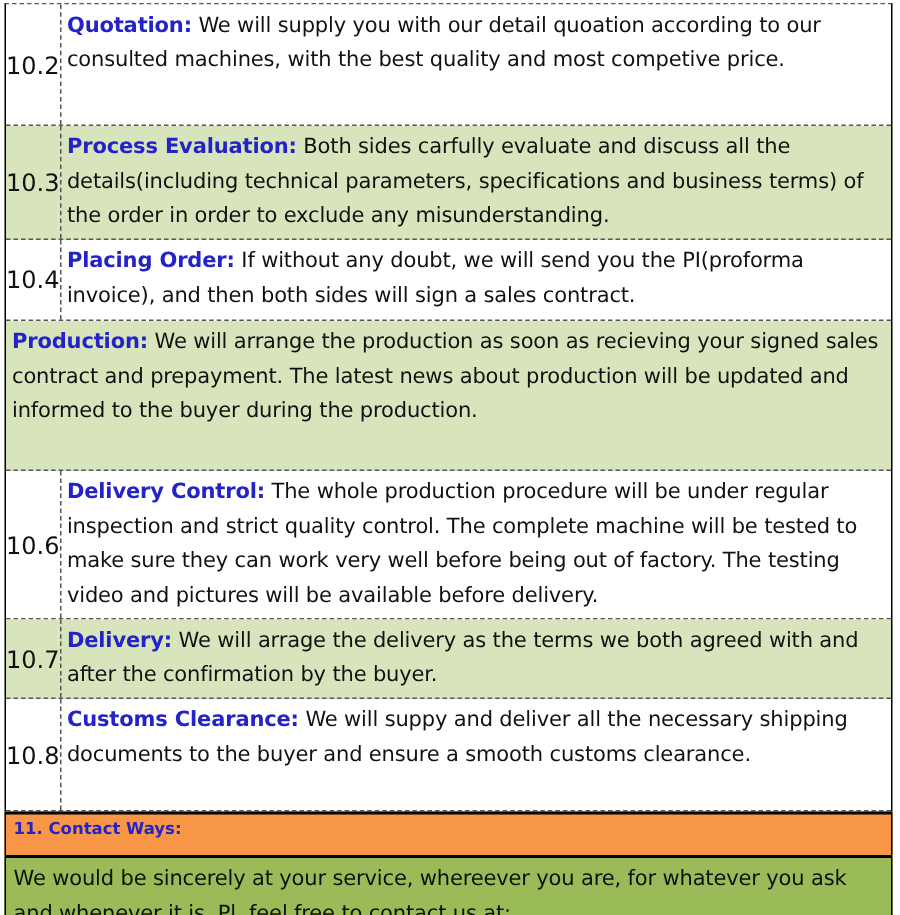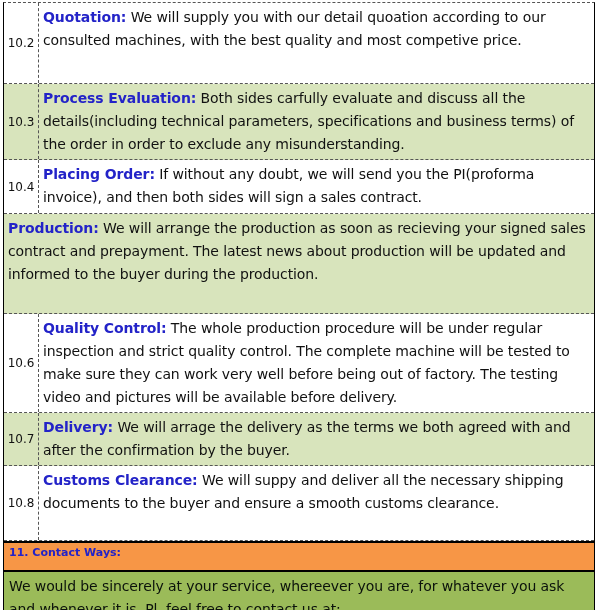--- a/index.html
+++ b/index.html
@@ -22,21 +22,21 @@
     display: flex;
     border-bottom: 1px dashed #555;
     background: #ffffff;
   }
   .proc-row.shaded { background: var(--shade, #d8e4bc); }
   .num-cell {
     flex: 0 0 35px;
     display: flex;
     align-items: center;
     justify-content: center;
-    font-size: 12px;
+    font-size: 16px;
     color: #111;
     border-right: 1px dashed #555;
   }
   .text-cell {
     flex: 1;
     padding: 3px 6px 3px 4px;
     font-size: 14px;
     line-height: 23px;
     color: #111;
     letter-spacing: -0.1px;
@@ -102,21 +102,21 @@
   <div class="proc-row shaded" style="min-height: 100px;">
     <div class="text-cell">
       <span class="row-label">Production:</span>
       <span class="row-text">We will arrange the production as soon as recieving your signed sales contract and prepayment. The latest news about production will be updated and informed to the buyer during the production.</span>
     </div>
   </div>
 
   <div class="proc-row" style="min-height: 93px;">
     <div class="num-cell">10.6</div>
     <div class="text-cell">
-      <span class="row-label">Quality Control:</span>
+      <span class="row-label">Delivery Control:</span>
       <span class="row-text">The whole production procedure will be under regular inspection and strict quality control. The complete machine will be tested to make sure they can work very well before being out of factory. The testing video and pictures will be available before delivery.</span>
     </div>
   </div>
 
   <div class="proc-row shaded" style="min-height: 53px;">
     <div class="num-cell">10.7</div>
     <div class="text-cell">
       <span class="row-label">Delivery:</span>
       <span class="row-text">We will arrage the delivery as the terms we both agreed with and after the confirmation by the buyer.</span>
     </div>

